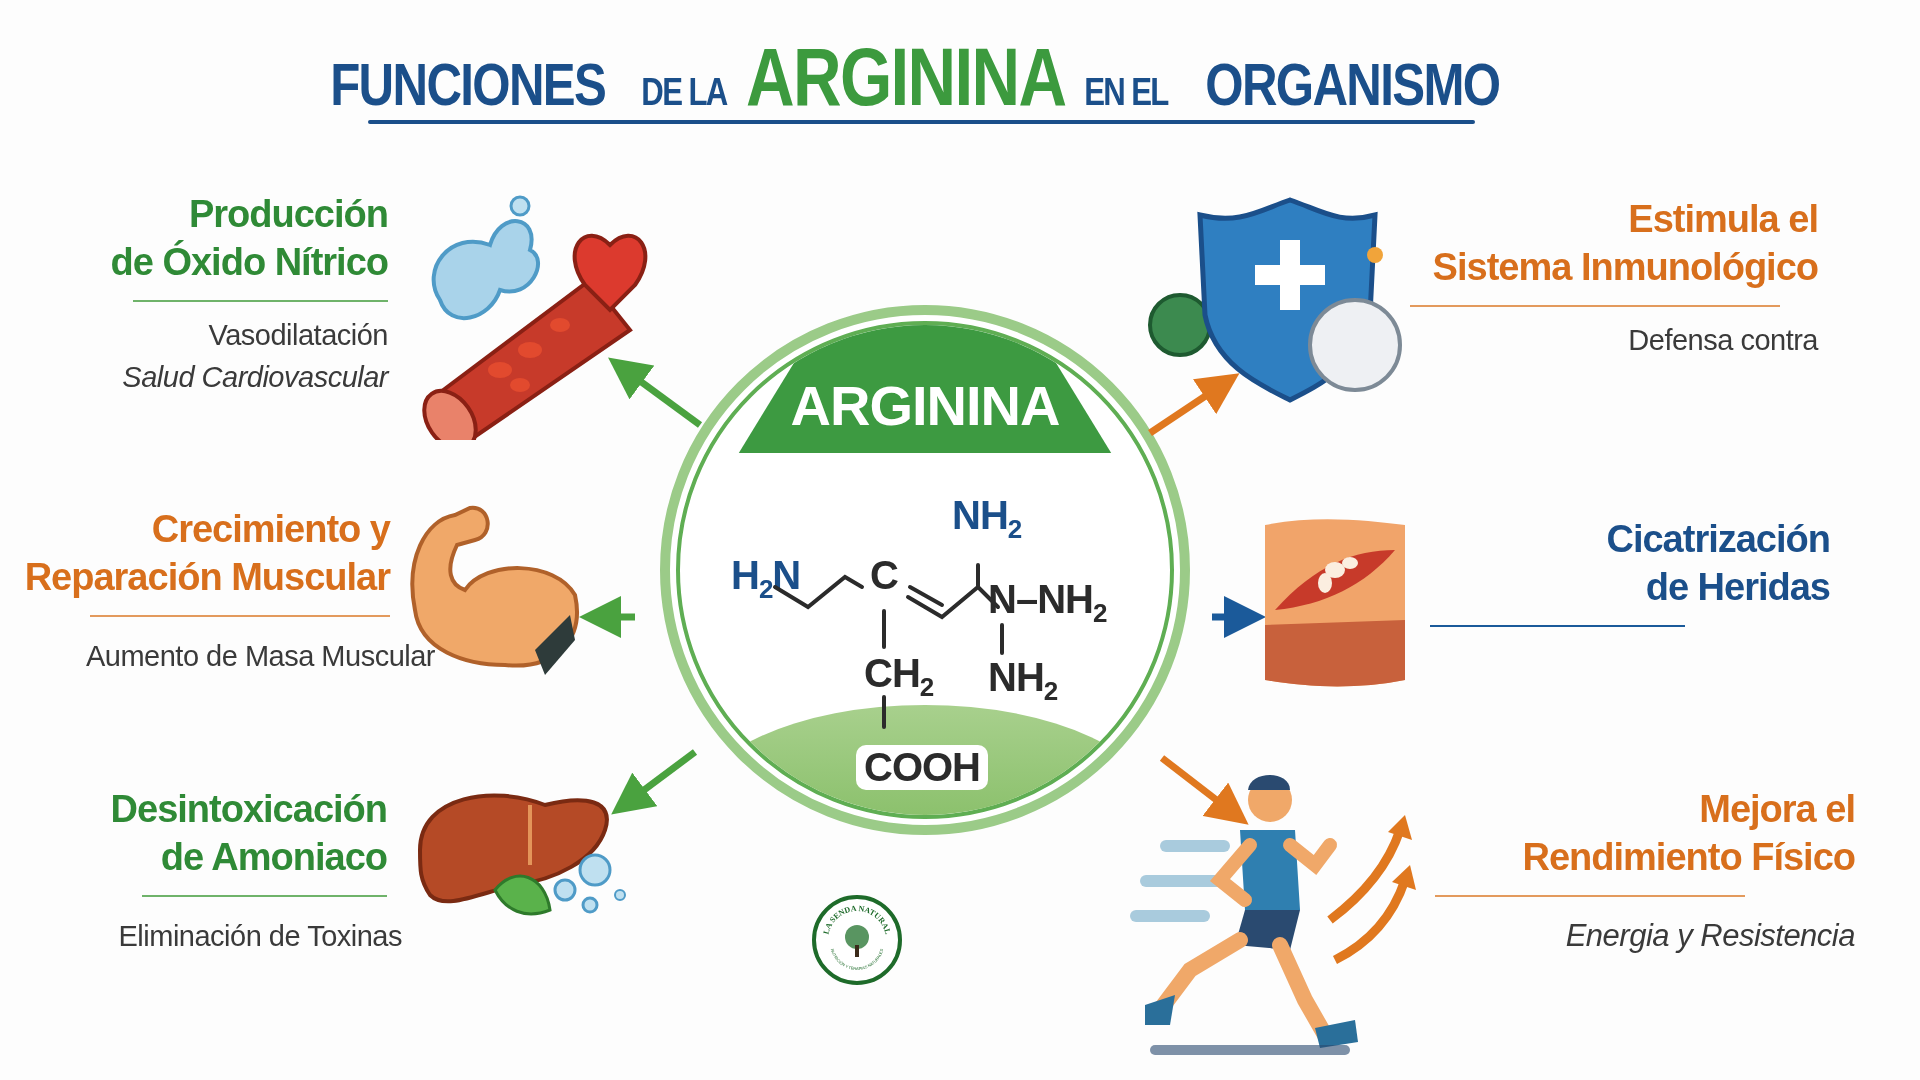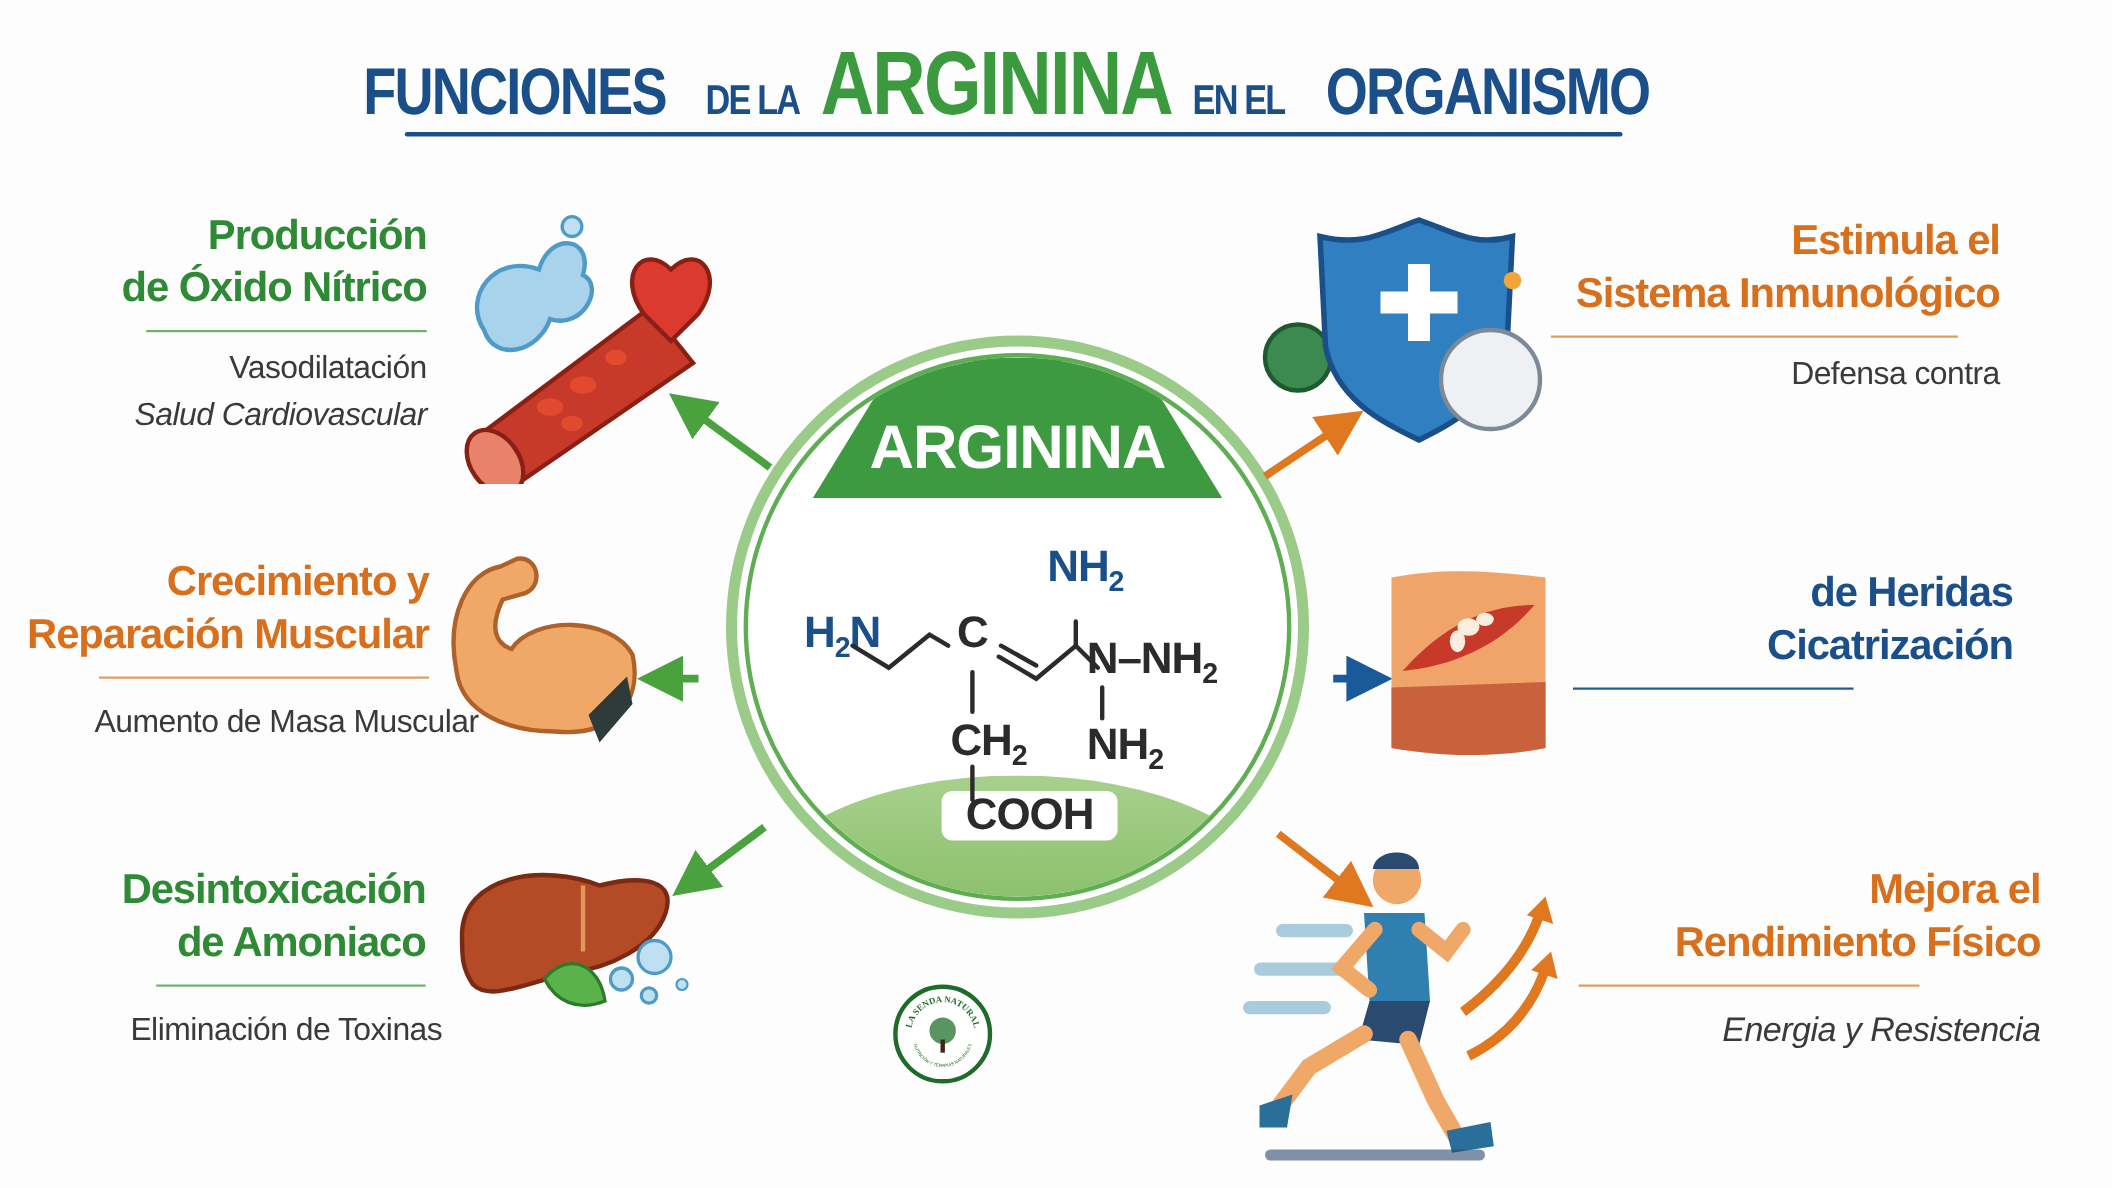--- a/index.html
+++ b/index.html
@@ -52,21 +52,21 @@
     <div id="circle-banner"></div>
     <div id="circle-banner-label">ARGININA</div>
     <div id="circle-bottom"></div>
 
     <div class="chem b" style="left:51px;top:228px;">H<sub>2</sub>N</div>
     <div class="chem" style="left:190px;top:228px;">C</div>
     <div class="chem b" style="left:272px;top:168px;">NH<sub>2</sub></div>
     <div class="chem" style="left:308px;top:252px;">N–NH<sub>2</sub></div>
     <div class="chem" style="left:184px;top:326px;">CH<sub>2</sub></div>
     <div class="chem" style="left:308px;top:330px;">NH<sub>2</sub></div>
-    <div class="chem" style="left:176px;top:394px;background:#fff;padding:0 22px;border-radius:10px;">COOH</div>
+    <div class="chem" style="left:176px;top:420px;background:#fff;padding:0 8px;border-radius:10px;">COOH</div>
     <svg class="abs" style="left:0;top:0;" width="510" height="510">
       <g stroke="#2b2b2b" stroke-width="4" fill="none" stroke-linecap="round">
         <polyline points="95,262 128,282 165,252 182,262"></polyline>
         <polyline points="228,272 262,292 298,262 318,282"></polyline>
         <line x1="230" y1="262" x2="262" y2="280"></line>
         <line x1="298" y1="262" x2="298" y2="240"></line>
         <line x1="204" y1="286" x2="204" y2="322"></line>
         <line x1="204" y1="372" x2="204" y2="402"></line>
         <line x1="322" y1="300" x2="322" y2="328"></line>
       </g>
@@ -159,22 +159,22 @@
 
 <svg class="abs" style="left:1255px;top:515px;" width="160" height="180">
   <path d="M10,10 C60,0 110,5 150,10 L150,165 C100,175 50,172 10,165 Z" fill="#f1a46a"></path>
   <path d="M10,110 L150,105 L150,165 C100,175 50,172 10,165 Z" fill="#c8613c"></path>
   <path d="M20,95 C60,50 100,35 140,35 C110,70 70,90 20,95 Z" fill="#c73a2a"></path>
   <ellipse cx="80" cy="55" rx="10" ry="8" fill="#fbeee0"></ellipse>
   <ellipse cx="95" cy="48" rx="8" ry="6" fill="#fbeee0"></ellipse>
   <ellipse cx="70" cy="68" rx="7" ry="10" fill="#fbeee0"></ellipse>
 </svg>
 <div class="feat right" style="left:1430px;top:515px;width:400px;">
+  <div class="head blue">Cicatrización</div>
   <div class="head blue">de Heridas</div>
-  <div class="head blue">Cicatrización</div>
   <div class="rule" style="background:#1b5a9a;width:255px;"></div>
 </div>
 
 <svg class="abs" style="left:1130px;top:770px;" width="300" height="290">
   <g fill="#a9cbdd">
       <rect x="30" y="70" width="70" height="12" rx="6"></rect>
       <rect x="10" y="105" width="90" height="12" rx="6"></rect>
       <rect x="0" y="140" width="80" height="12" rx="6"></rect>
     </g>
   <circle cx="140" cy="30" r="22" fill="#f0a869"></circle>

